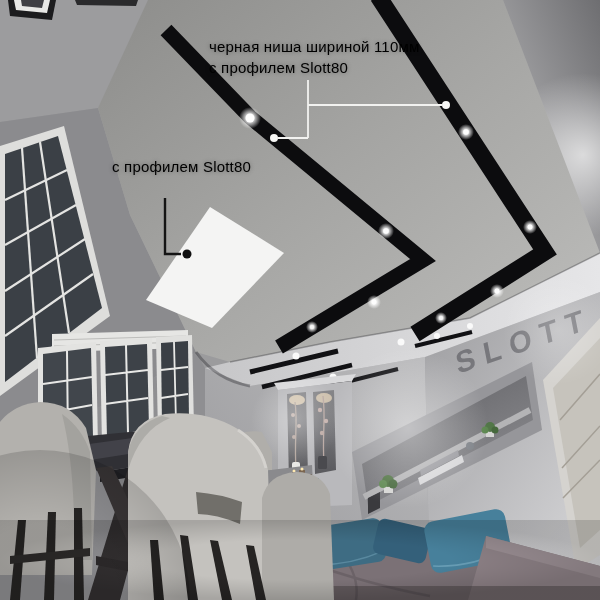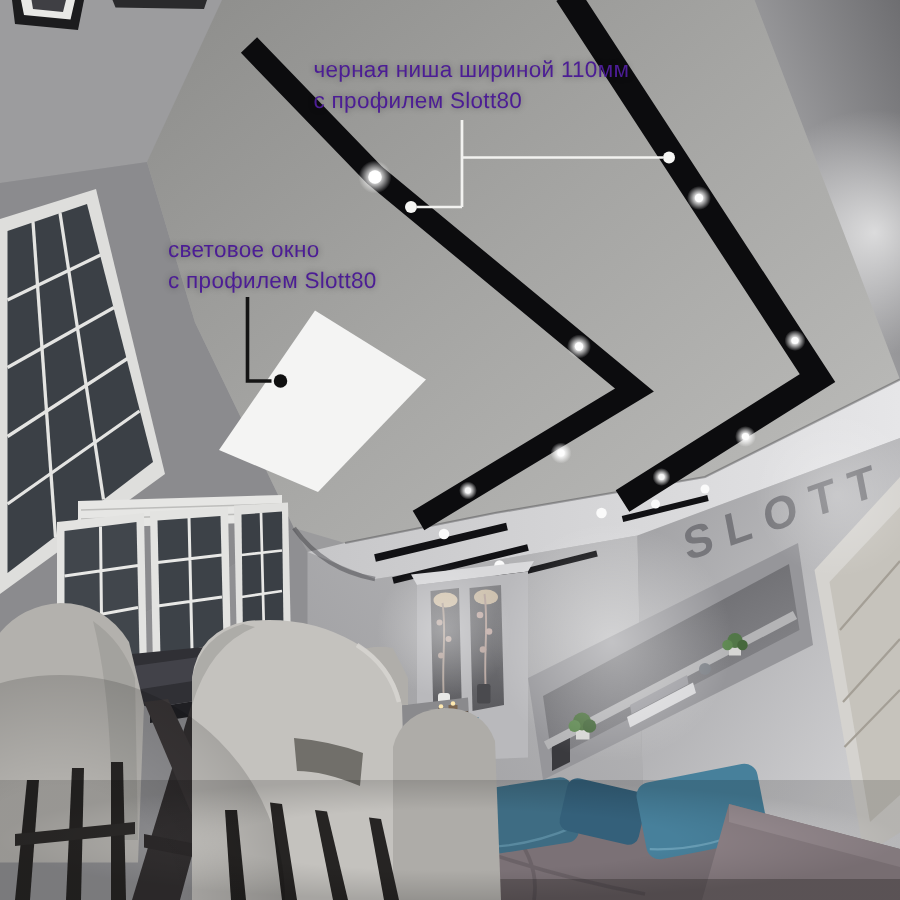--- a/index.html
+++ b/index.html
@@ -1,19 +1,19 @@
 <!DOCTYPE html>
 <html><head>
 <meta charset="utf-8">
 <style>
   html,body{margin:0;padding:0;background:#1a1a1a;}
   .stage{position:relative;width:600px;height:600px;overflow:hidden;
          font-family:"Liberation Sans",sans-serif;background:#a0a0a2;}
   .stage svg{position:absolute;left:0;top:0;width:600px;height:600px;display:block;}
-  .callout{position:absolute;color:#4c1d95;font-size:15px;line-height:21px;
+  .callout{position:absolute;color:#000000;font-size:15px;line-height:21px;
            font-weight:500;letter-spacing:.2px;white-space:nowrap;
            text-shadow:0 0 4px rgba(0,0,0,.35);}
   .callout div{pointer-events:none;}
   .co-niche{left:209px;top:36px;}
   .co-sky{left:112px;top:156px;}
 </style>
 </head>
 <body>
 
 <div class="stage">
@@ -295,16 +295,15 @@
     <path d="M165,198 L165,254 L181,254" stroke="#141414" stroke-width="2.4"></path>
     <circle cx="187" cy="254" r="4.5" fill="#101010"></circle>
   </g>
 </svg>
 
 <div class="callout co-niche">
   <div>черная ниша шириной 110мм</div>
   <div>с профилем Slott80</div>
 </div>
 <div class="callout co-sky">
-  <div>световое окно</div>
   <div>с профилем Slott80</div>
 </div>
 </div>
 
 </body></html>

